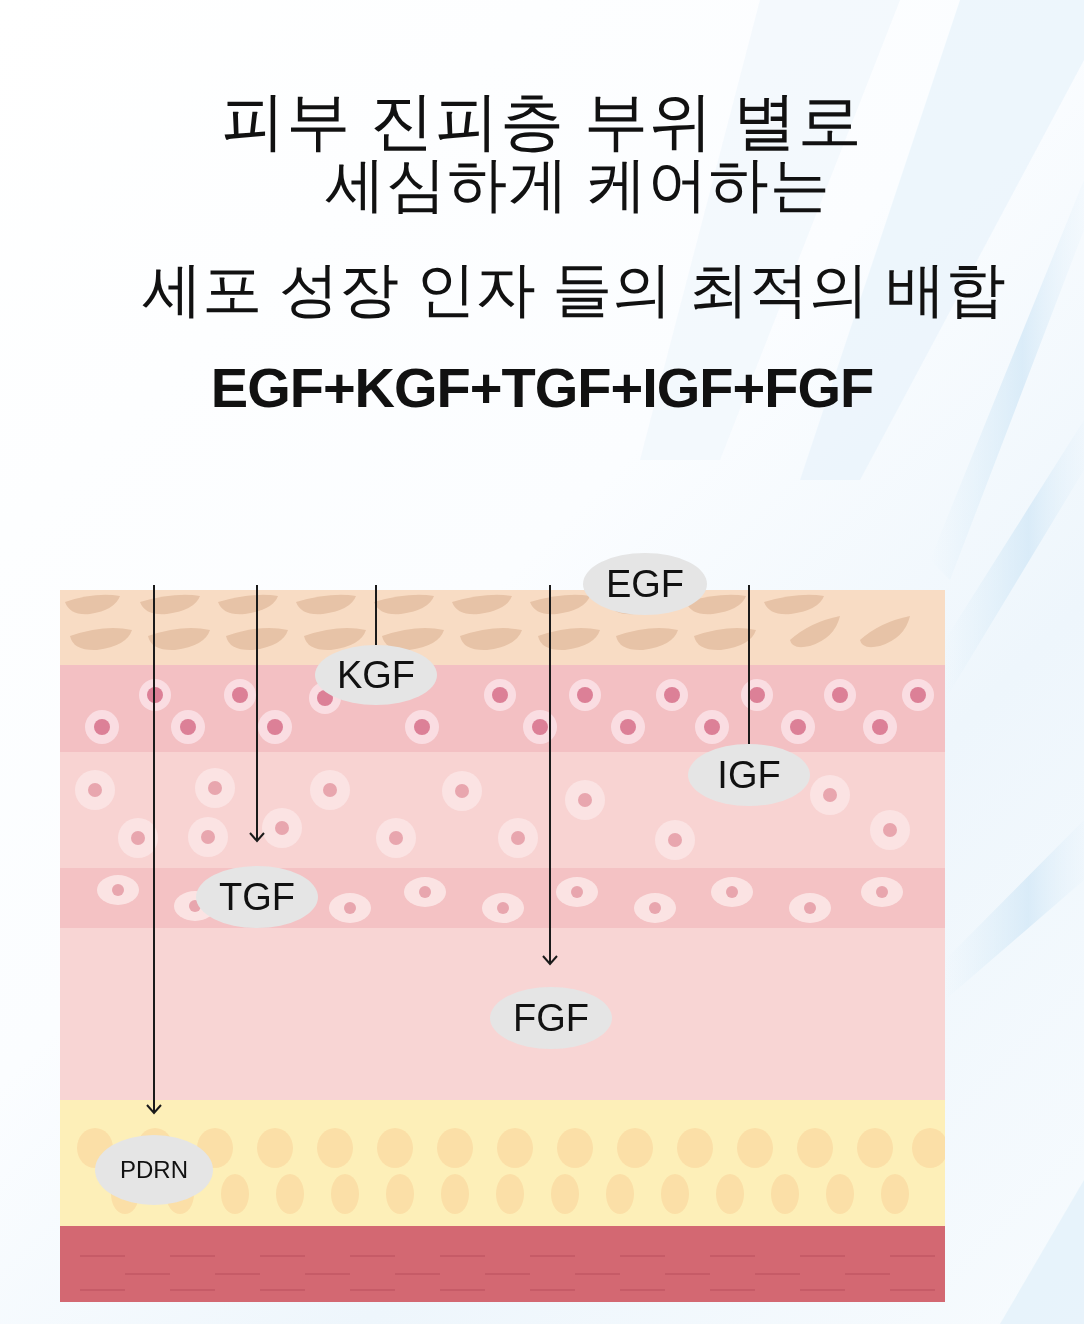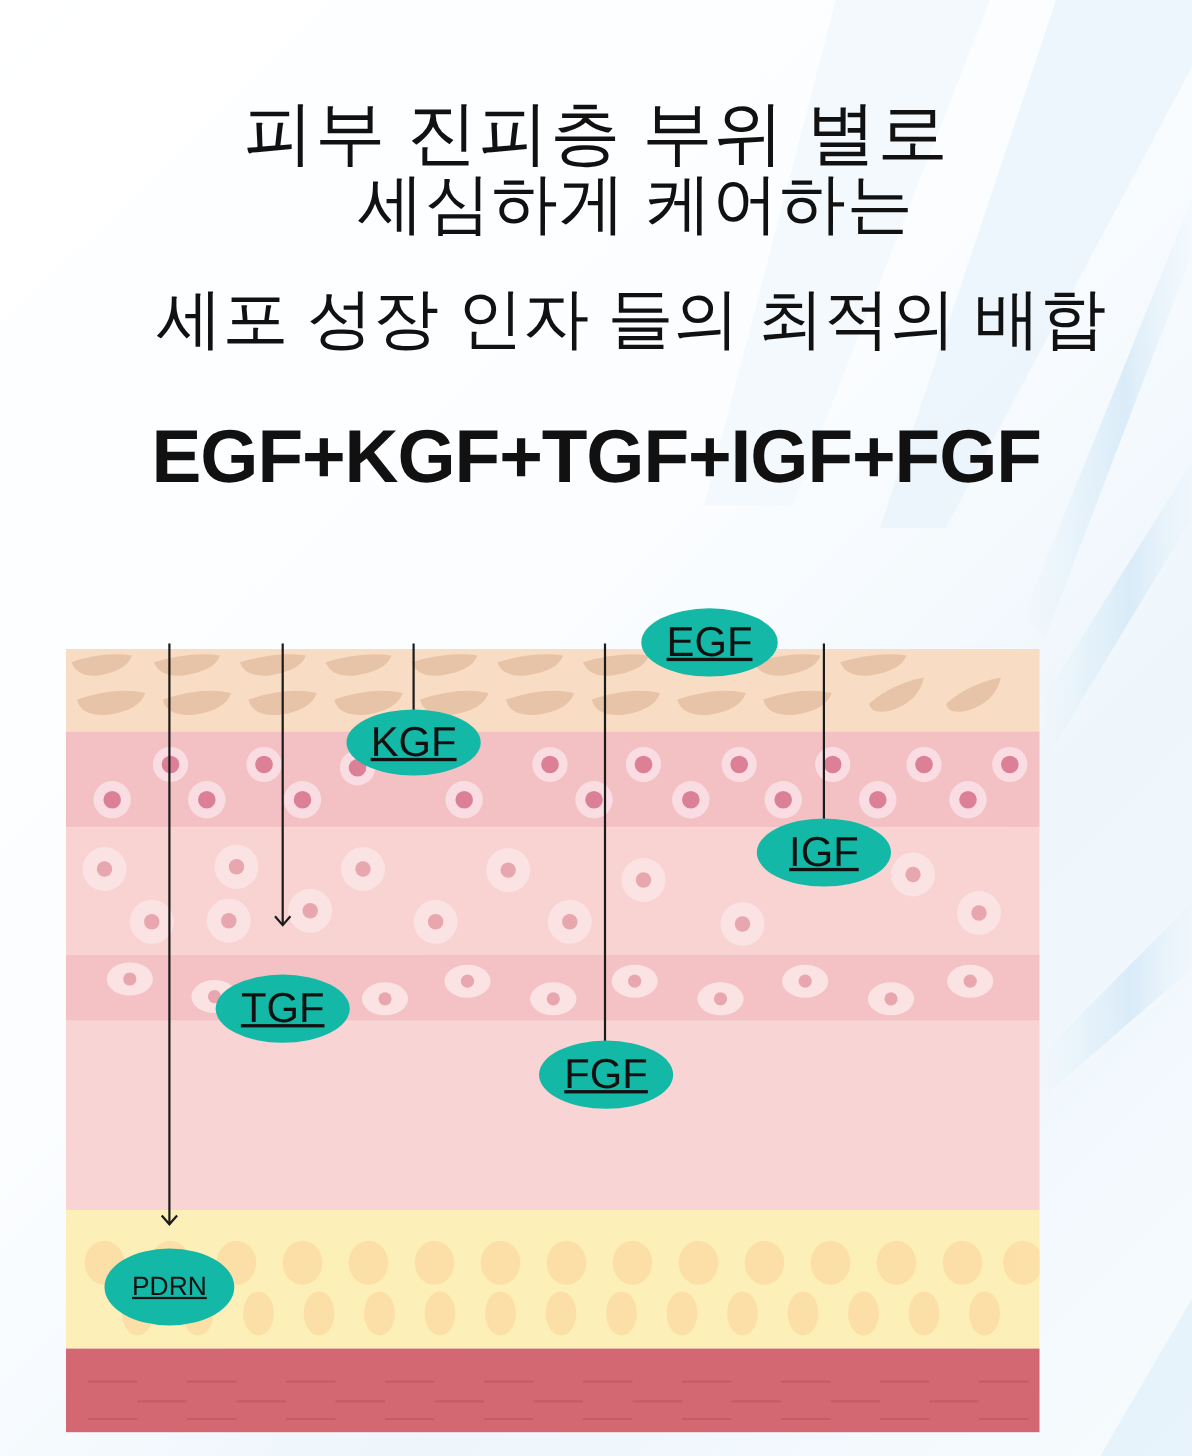--- a/index.html
+++ b/index.html
@@ -4,26 +4,26 @@
 <style>
   html,body{margin:0;padding:0;}
   body{width:1084px;height:1324px;position:relative;overflow:hidden;
        background:linear-gradient(135deg,#ffffff 0%,#fbfdff 45%,#eef6fc 70%,#f7fbfe 100%);
        font-family:"Liberation Sans","DejaVu Sans",sans-serif;}
   .streaks{position:absolute;inset:0;pointer-events:none;}
   .title{position:absolute;left:0;width:1084px;text-align:center;color:#111;}
   .t1{top:30px;font-size:64px;font-weight:400;letter-spacing:1px;margin-top:48px;}
   .t2{top:145px;font-size:60px;font-weight:400;letter-spacing:1px;margin-left:36px;}
   .t3{top:250px;font-size:60px;font-weight:400;margin-left:32px;}
-  .t4{top:376px;font-size:68px;font-weight:700;letter-spacing:-1px;}
+  .t4{top:355px;font-size:56px;font-weight:700;letter-spacing:-1px;}
   .diagram{position:absolute;left:60px;top:590px;width:885px;height:712px;}
   .layer{position:absolute;left:0;width:885px;}
   .overlay{position:absolute;left:0;top:0;}
-  .badge{position:absolute;background:#14b8a6;border-radius:50%;color:#111;
-         font-size:38px;display:flex;align-items:center;justify-content:center;text-decoration:underline;}
+  .badge{position:absolute;background:#e5e5e5;border-radius:50%;color:#111;
+         font-size:38px;display:flex;align-items:center;justify-content:center;}
 </style>
 </head>
 <body>
 
 <svg class="streaks" width="1084" height="1324" viewBox="0 0 1084 1324">
   <defs>
     <linearGradient id="sg" x1="0" y1="0" x2="1" y2="0">
       <stop offset="0" stop-color="#d8ecf8" stop-opacity="0"></stop>
       <stop offset="0.6" stop-color="#cfe6f6" stop-opacity="0.7"></stop>
       <stop offset="1" stop-color="#e6f2fb" stop-opacity="0.2"></stop>
@@ -268,16 +268,16 @@
       </g>
     <g>
         <line x1="749" y1="585" x2="749" y2="774"></line>
         <polyline points="742,766 749,774 756,766"></polyline>
       </g>
   </g>
 </svg>
 
 <div class="badge" style="left:583px;top:553px;width:124px;height:62px;">EGF</div>
 <div class="badge" style="left:315px;top:645px;width:122px;height:60px;">KGF</div>
-<div class="badge" style="left:196px;top:886px;width:122px;height:62px;">TGF</div>
+<div class="badge" style="left:196px;top:866px;width:122px;height:62px;">TGF</div>
 <div class="badge" style="left:688px;top:744px;width:122px;height:62px;">IGF</div>
-<div class="badge" style="left:490px;top:946px;width:122px;height:62px;">FGF</div>
+<div class="badge" style="left:490px;top:987px;width:122px;height:62px;">FGF</div>
 <div class="badge" style="left:95px;top:1135px;width:118px;height:70px;font-size:24px;">PDRN</div>
 
 </body></html>

